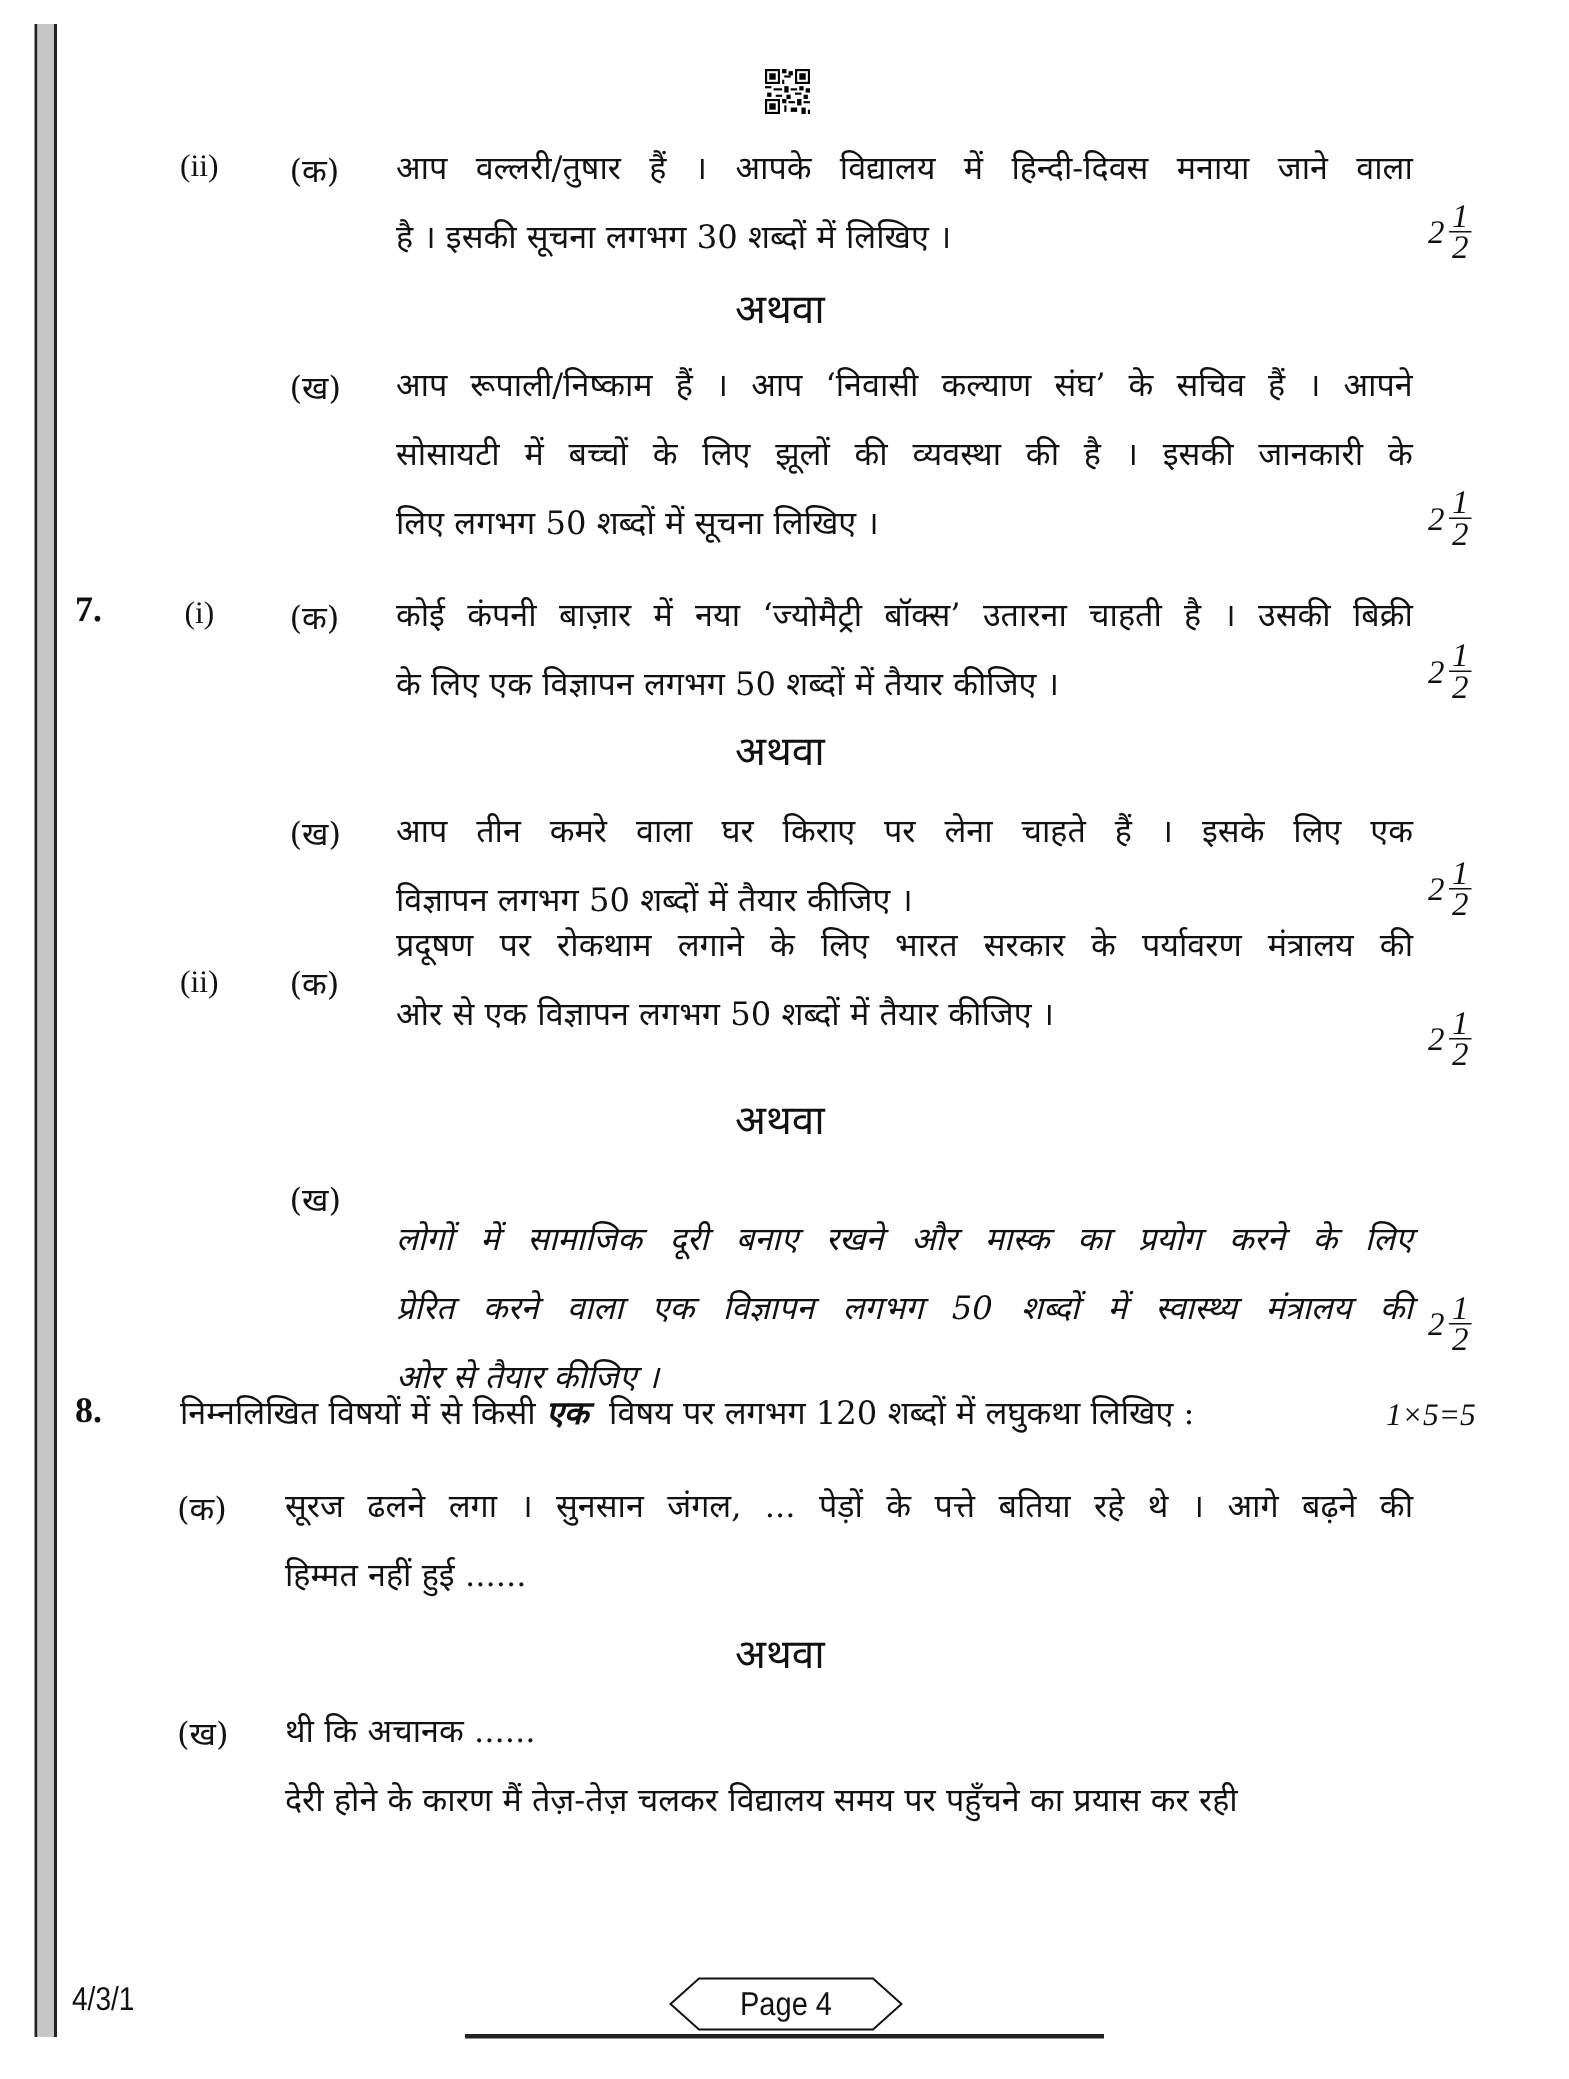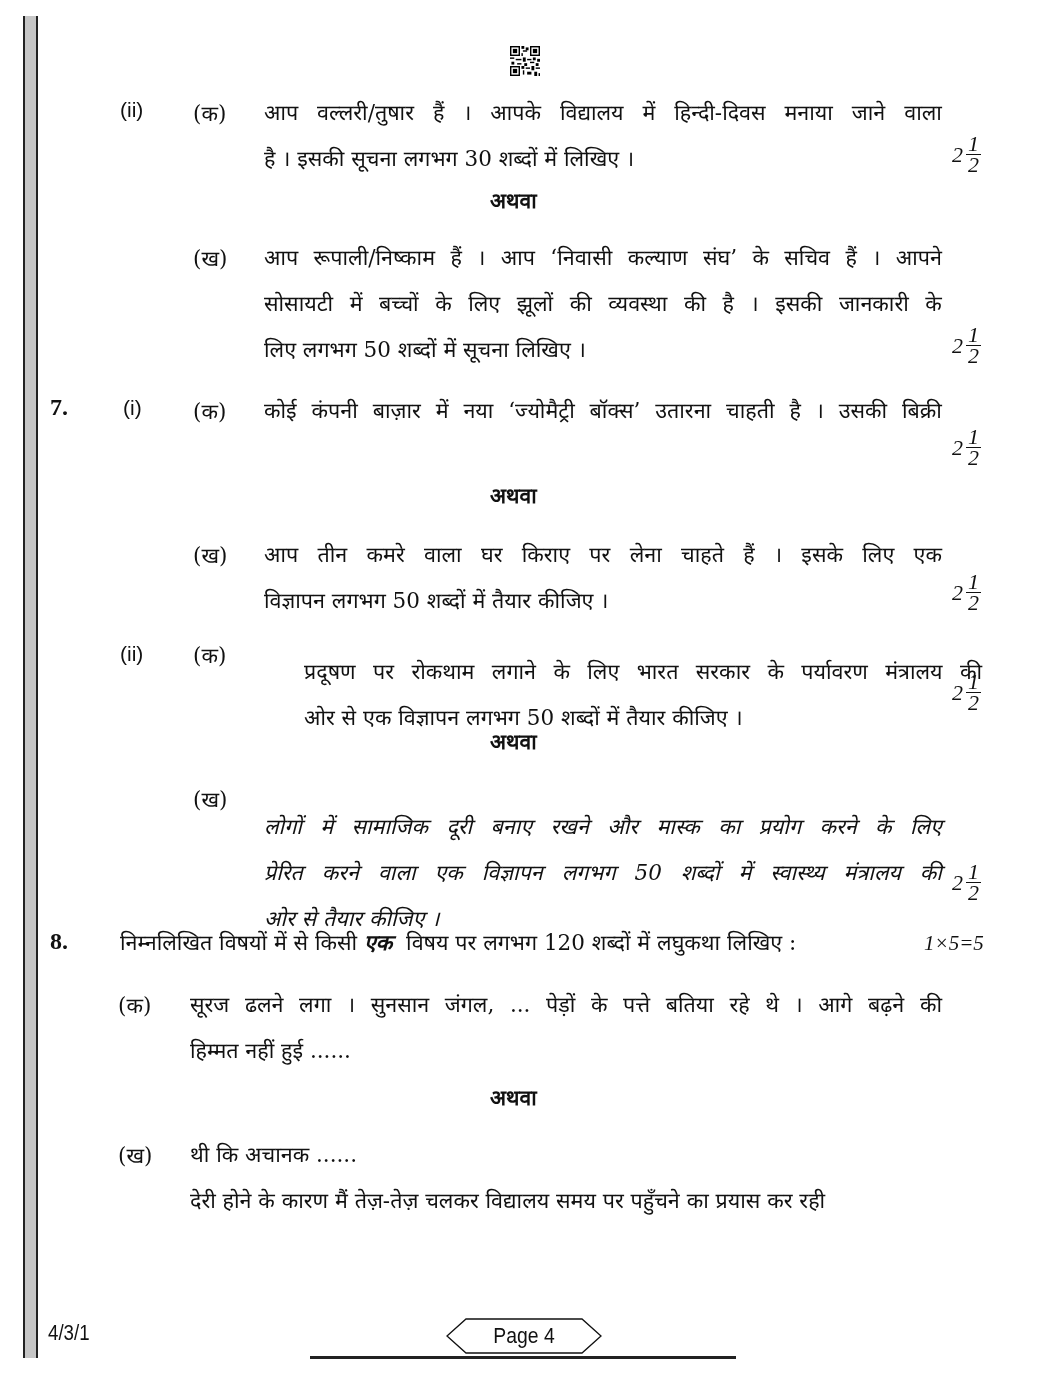--- a/index.html
+++ b/index.html
@@ -11,23 +11,23 @@
   .margin-bar { position: absolute; top: 16px; height: 1342px; }
   .mb-line1 { left: 23px; width: 2px; background: #222; }
   .mb-fill { left: 25px; width: 11px; background: #c6c6c6; }
   .mb-line2 { left: 36px; width: 2px; background: #222; }
 
   .qr { position: absolute; left: 510px; top: 46px; width: 30px; height: 30px; }
 
   .abs { position: absolute; }
   .text { font-size: 21.5px; line-height: 46px; white-space: nowrap; }
   .qnum { font-family: "Liberation Serif", serif; font-weight: bold; font-size: 24px; }
-  .roman { font-family: Liberation Sans, sans-serif; font-size: 21px; }
+  .roman { font-family: Liberation Serif, serif; font-size: 21px; }
   .label { font-size: 21.5px; }
-  .athva { font-weight: bold; font-size: 21px; }
+  .athva { font-weight: normal; font-size: 27px; }
   .justify-line { display: flex; justify-content: space-between; width: 678px; align-items: flex-end; }
 
   .marks {
     position: absolute; font-family: "Liberation Serif", serif; font-style: italic;
     font-size: 22px; display: flex; align-items: center;
   }
   .marks .whole { margin-right: 3px; }
   .frac { display: inline-flex; flex-direction: column; align-items: center; line-height: 20px; }
   .frac .num { border-bottom: 1.4px solid #111; padding: 0 2px; }
 
@@ -163,20 +163,21 @@
       <span>नया</span>
       <span>‘ज्योमैट्री</span>
       <span>बॉक्स’</span>
       <span>उतारना</span>
       <span>चाहती</span>
       <span>है</span>
       <span>।</span>
       <span>उसकी</span>
       <span>बिक्री</span>
   </div>
+  <div>के लिए एक विज्ञापन लगभग 50 शब्दों में तैयार कीजिए ।</div>
 </div>
 <div class="marks" style="left:952px; top:427px;">
   <span class="whole">2</span>
   <span class="frac">
       <span class="num">1</span>
       <span>2</span>
     </span>
 </div>
 <div class="abs athva" style="left:490px; top:481px;">अथवा</div>
 
@@ -203,21 +204,21 @@
 <div class="marks" style="left:952px; top:572px;">
   <span class="whole">2</span>
   <span class="frac">
       <span class="num">1</span>
       <span>2</span>
     </span>
 </div>
 
 <div class="abs roman" style="left:120px; top:642px;">(ii)</div>
 <div class="abs label" style="left:193px; top:640px;">(क)</div>
-<div class="abs text" style="left:264px; top:649px;margin-left:40px;">
+<div class="abs text" style="left:264px; top:608px;">
   <div class="justify-line">
     <span>प्रदूषण</span>
       <span>पर</span>
       <span>रोकथाम</span>
       <span>लगाने</span>
       <span>के</span>
       <span>लिए</span>
       <span>भारत</span>
       <span>सरकार</span>
       <span>के</span>

